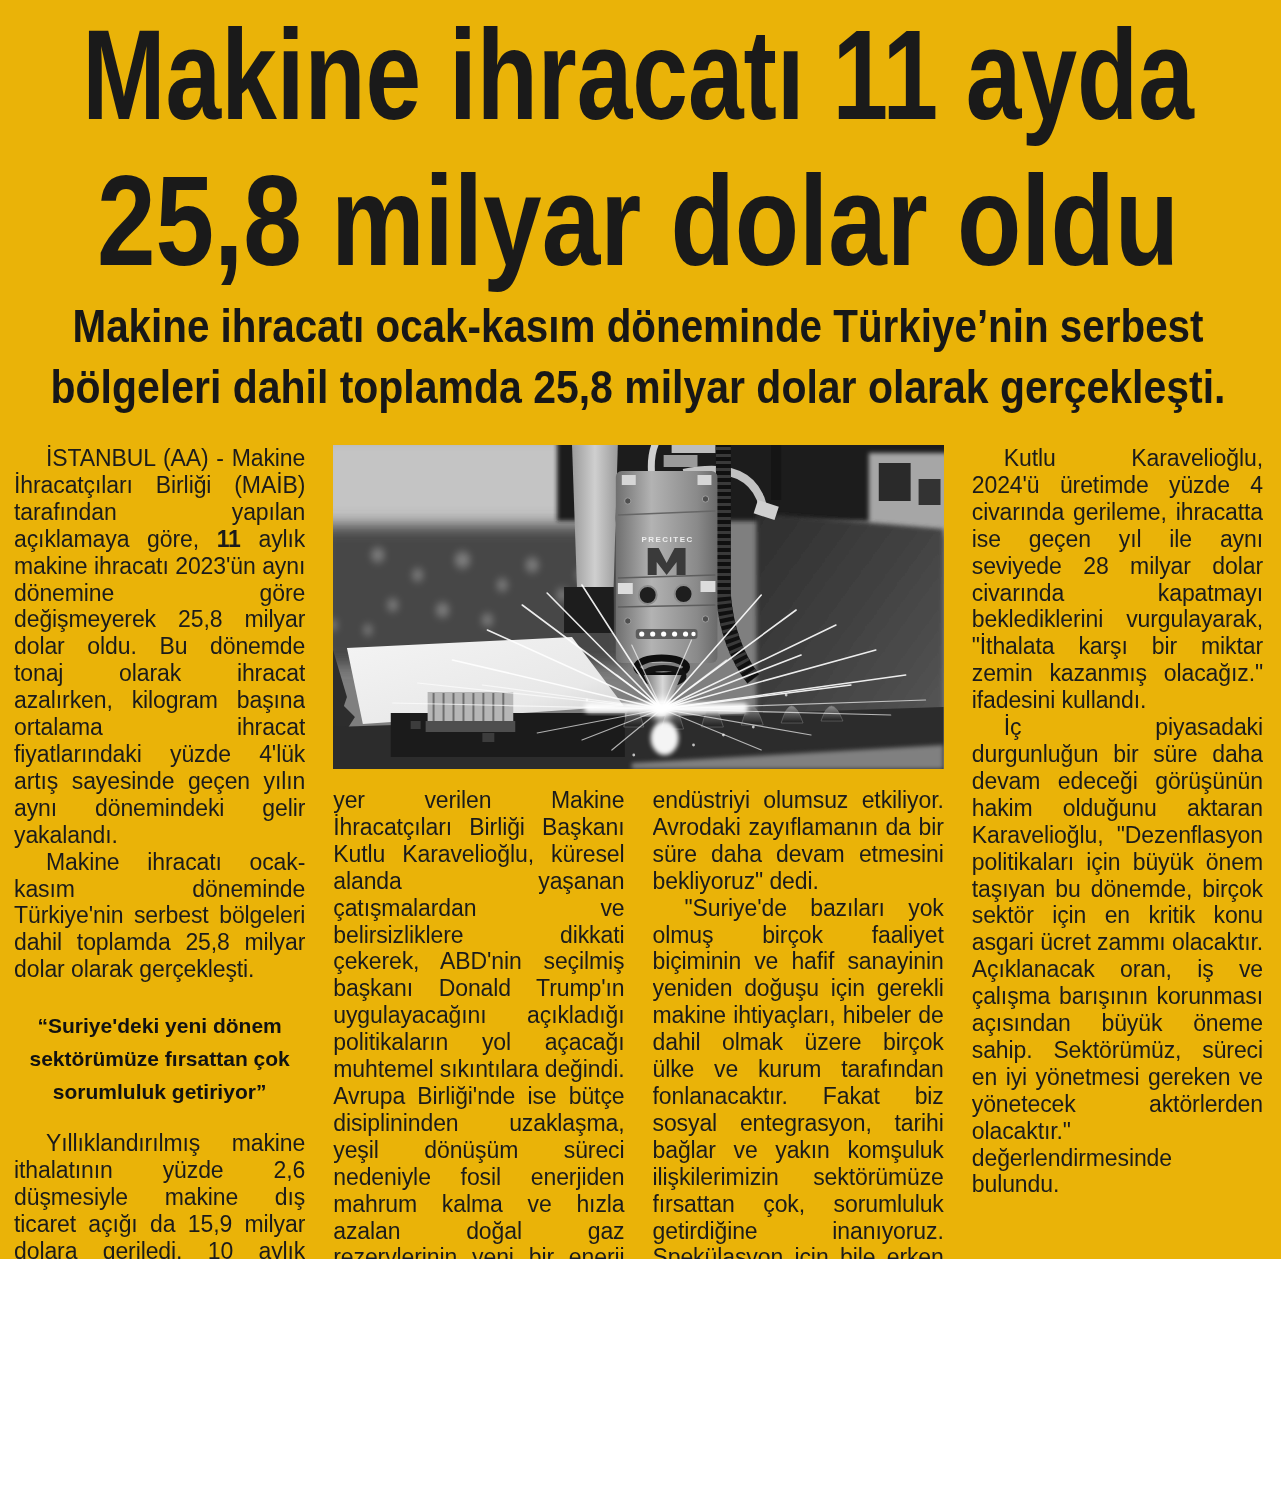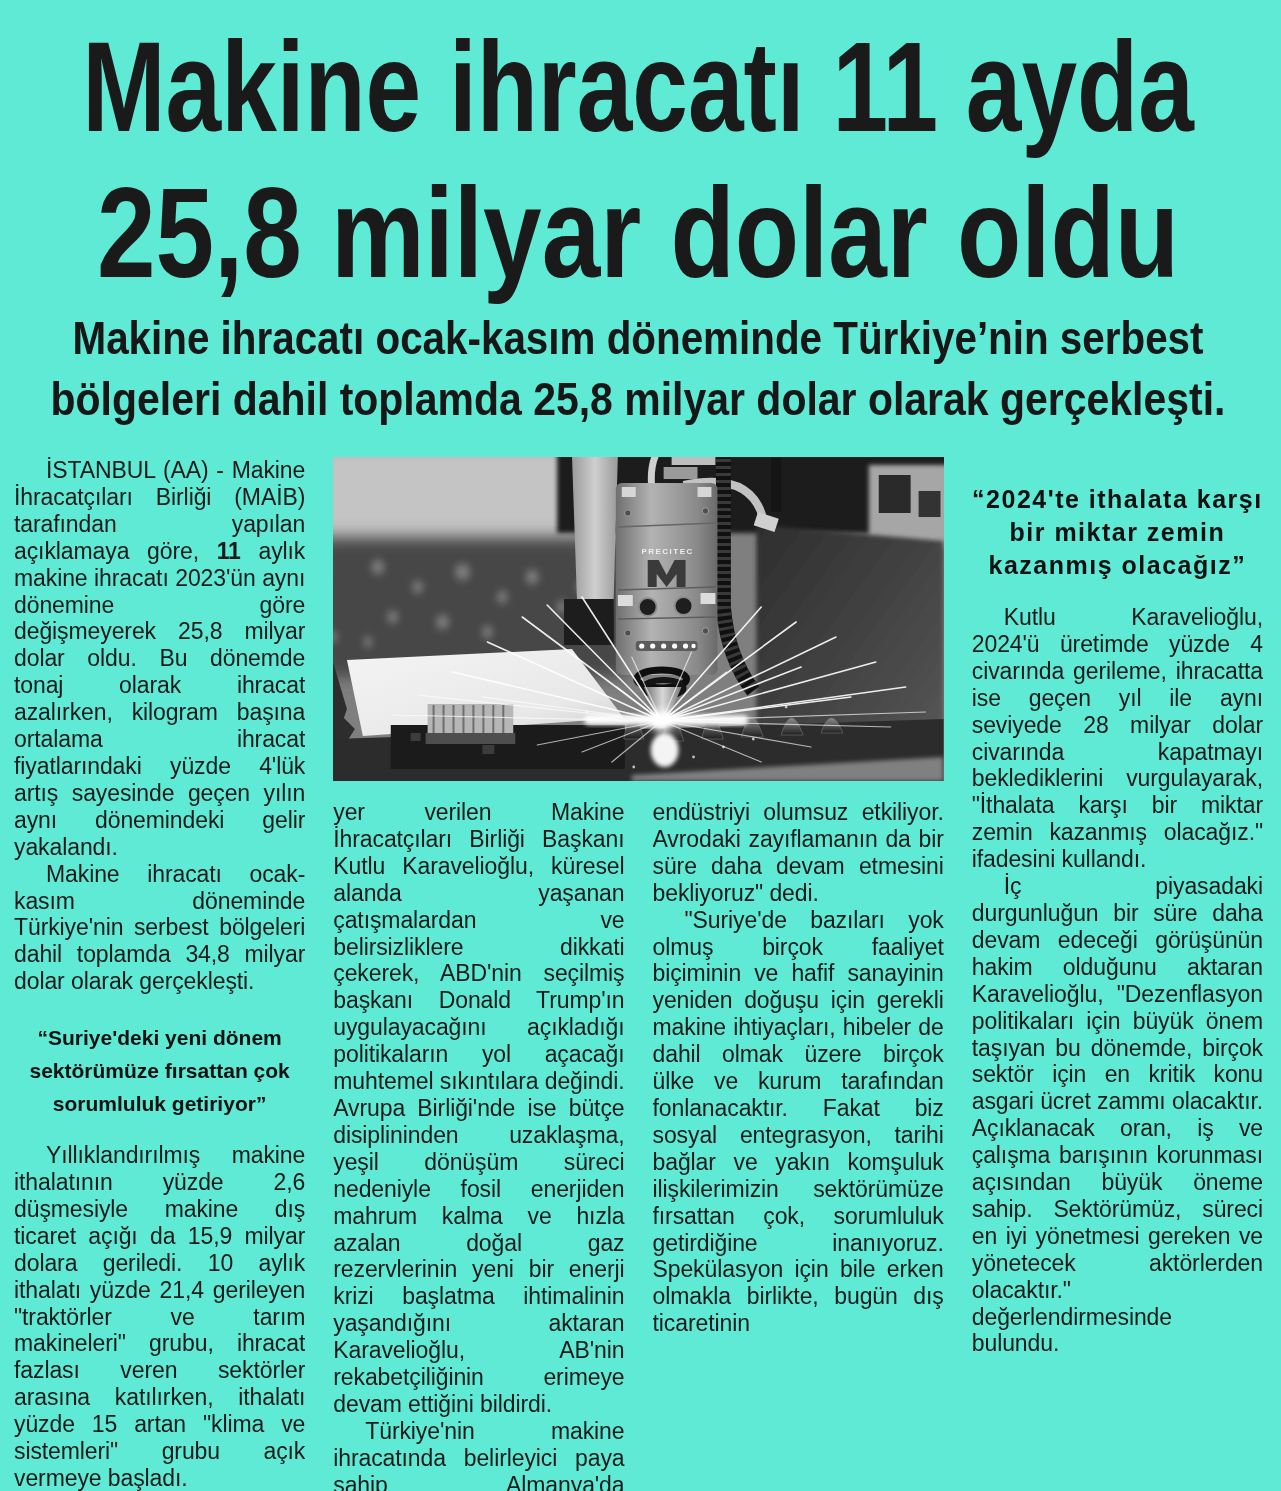--- a/index.html
+++ b/index.html
@@ -1,21 +1,21 @@
 <!DOCTYPE html>
 <html lang="tr"><head>
 <meta charset="utf-8">
 <style>
   html,body{margin:0;padding:0;background:#ffffff;}
   .page{
     position:relative;
-    width:1281px;height:1491px;
-    background:#5eead4;
+    width:1281px;height:1259px;
+    background:#eab308;
     box-sizing:border-box;
-    padding:12px 18px 0 14px;
+    padding:0 18px 0 14px;
     overflow:hidden;
     font-family:"Liberation Sans", sans-serif;
     color:#1b1b1b;
   }
   .headline-svg{display:block;width:100%;height:292px;}
   .headline-svg text{
     font-family:"Liberation Sans", sans-serif;
     font-weight:bold;
     fill:#1a1a1a;
   }
@@ -72,21 +72,21 @@
 
   <svg class="subheadline-svg" viewBox="0 0 1281 132" preserveAspectRatio="xMidYMid meet">
     <text x="640" y="50" text-anchor="middle" font-size="47" textLength="1160" lengthAdjust="spacingAndGlyphs">Makine ihracatı ocak-kasım döneminde Türkiye’nin serbest</text>
     <text x="640" y="112" text-anchor="middle" font-size="47" textLength="1205" lengthAdjust="spacingAndGlyphs">bölgeleri dahil toplamda 25,8 milyar dolar olarak gerçekleşti.</text>
   </svg>
 
   <div class="body-grid">
 
     <div class="col col-1">
         <p class="body-p indent"><span>İSTANBUL (AA) - Makine İhracatçıları Birliği (MAİB) tarafından yapılan açıklamaya göre, </span><span style="font-weight: bold;">11</span><span> aylık makine ihracatı 2023'ün aynı dönemine göre değişmeyerek 25,8 milyar dolar oldu. Bu dönemde tonaj olarak ihracat azalırken, kilogram başına ortalama ihracat fiyatlarındaki yüzde 4'lük artış sayesinde geçen yılın aynı dönemindeki gelir yakalandı.</span></p>
-        <p class="body-p indent"><span>Makine ihracatı ocak-kasım döneminde Türkiye'nin serbest bölgeleri dahil toplamda 34,8 milyar dolar olarak gerçekleşti.</span></p>
+        <p class="body-p indent"><span>Makine ihracatı ocak-kasım döneminde Türkiye'nin serbest bölgeleri dahil toplamda 25,8 milyar dolar olarak gerçekleşti.</span></p>
         <div class="col-subhead">“Suriye'deki yeni dönem sektörümüze fırsattan çok sorumluluk getiriyor”</div>
         <p class="body-p indent"><span>Yıllıklandırılmış makine ithalatının yüzde 2,6 düşmesiyle makine dış ticaret açığı da 15,9 milyar dolara geriledi. 10 aylık ithalatı yüzde 21,4 gerileyen "traktörler ve tarım makineleri" grubu, ihracat fazlası veren sektörler arasına katılırken, ithalatı yüzde 15 artan "klima ve sistemleri" grubu açık vermeye başladı.</span></p>
       </div>
 
     <figure class="photo-fig">
       <svg class="photo-svg" viewBox="0 0 613 324" preserveAspectRatio="none">
         <defs>
           <filter id="b05" x="-20%" y="-20%" width="140%" height="140%">
               <feGaussianBlur stdDeviation="0.6"></feGaussianBlur>
             </filter>
@@ -292,19 +292,18 @@
 
     <div class="col col-2">
         <p class="body-p"><span>yer verilen Makine İhracatçıları Birliği Başkanı Kutlu Karavelioğlu, küresel alanda yaşanan çatışmalardan ve belirsizliklere dikkati çekerek, ABD'nin seçilmiş başkanı Donald Trump'ın uygulayacağını açıkladığı politikaların yol açacağı muhtemel sıkıntılara değindi. Avrupa Birliği'nde ise bütçe disiplininden uzaklaşma, yeşil dönüşüm süreci nedeniyle fosil enerjiden mahrum kalma ve hızla azalan doğal gaz rezervlerinin yeni bir enerji krizi başlatma ihtimalinin yaşandığını aktaran Karavelioğlu, AB'nin rekabetçiliğinin erimeye devam ettiğini bildirdi.</span></p>
         <p class="body-p indent"><span>Türkiye'nin makine ihracatında belirleyici paya sahip Almanya'da endüstriyel üretimin gerilediğini söyleyen Karavelioğlu, "Almanya ve Fransa'daki siyasi belirsizlik</span></p>
       </div>
     <div class="col col-3">
         <p class="body-p"><span>endüstriyi olumsuz etkiliyor. Avrodaki zayıflamanın da bir süre daha devam etmesini bekliyoruz" dedi.</span></p>
         <p class="body-p indent"><span>"Suriye'de bazıları yok olmuş birçok faaliyet biçiminin ve hafif sanayinin yeniden doğuşu için gerekli makine ihtiyaçları, hibeler de dahil olmak üzere birçok ülke ve kurum tarafından fonlanacaktır. Fakat biz sosyal entegrasyon, tarihi bağlar ve yakın komşuluk ilişkilerimizin sektörümüze fırsattan çok, sorumluluk getirdiğine inanıyoruz. Spekülasyon için bile erken olmakla birlikte, bugün dış ticaretinin</span></p>
       </div>
     <div class="col col-4">
-        <div class="col-subhead spaced">“2024'te ithalata karşı bir miktar zemin kazanmış olacağız”</div>
         <p class="body-p indent"><span>Kutlu Karavelioğlu, 2024'ü üretimde yüzde 4 civarında gerileme, ihracatta ise geçen yıl ile aynı seviyede 28 milyar dolar civarında kapatmayı beklediklerini vurgulayarak, "İthalata karşı bir miktar zemin kazanmış olacağız." ifadesini kullandı.</span></p>
         <p class="body-p indent"><span>İç piyasadaki durgunluğun bir süre daha devam edeceği görüşünün hakim olduğunu aktaran Karavelioğlu, "Dezenflasyon politikaları için büyük önem taşıyan bu dönemde, birçok sektör için en kritik konu asgari ücret zammı olacaktır. Açıklanacak oran, iş ve çalışma barışının korunması açısından büyük öneme sahip. Sektörümüz, süreci en iyi yönetmesi gereken ve yönetecek aktörlerden olacaktır." değerlendirmesinde bulundu.</span></p>
       </div>
 
   </div>
 </div>
 
 </body></html>

